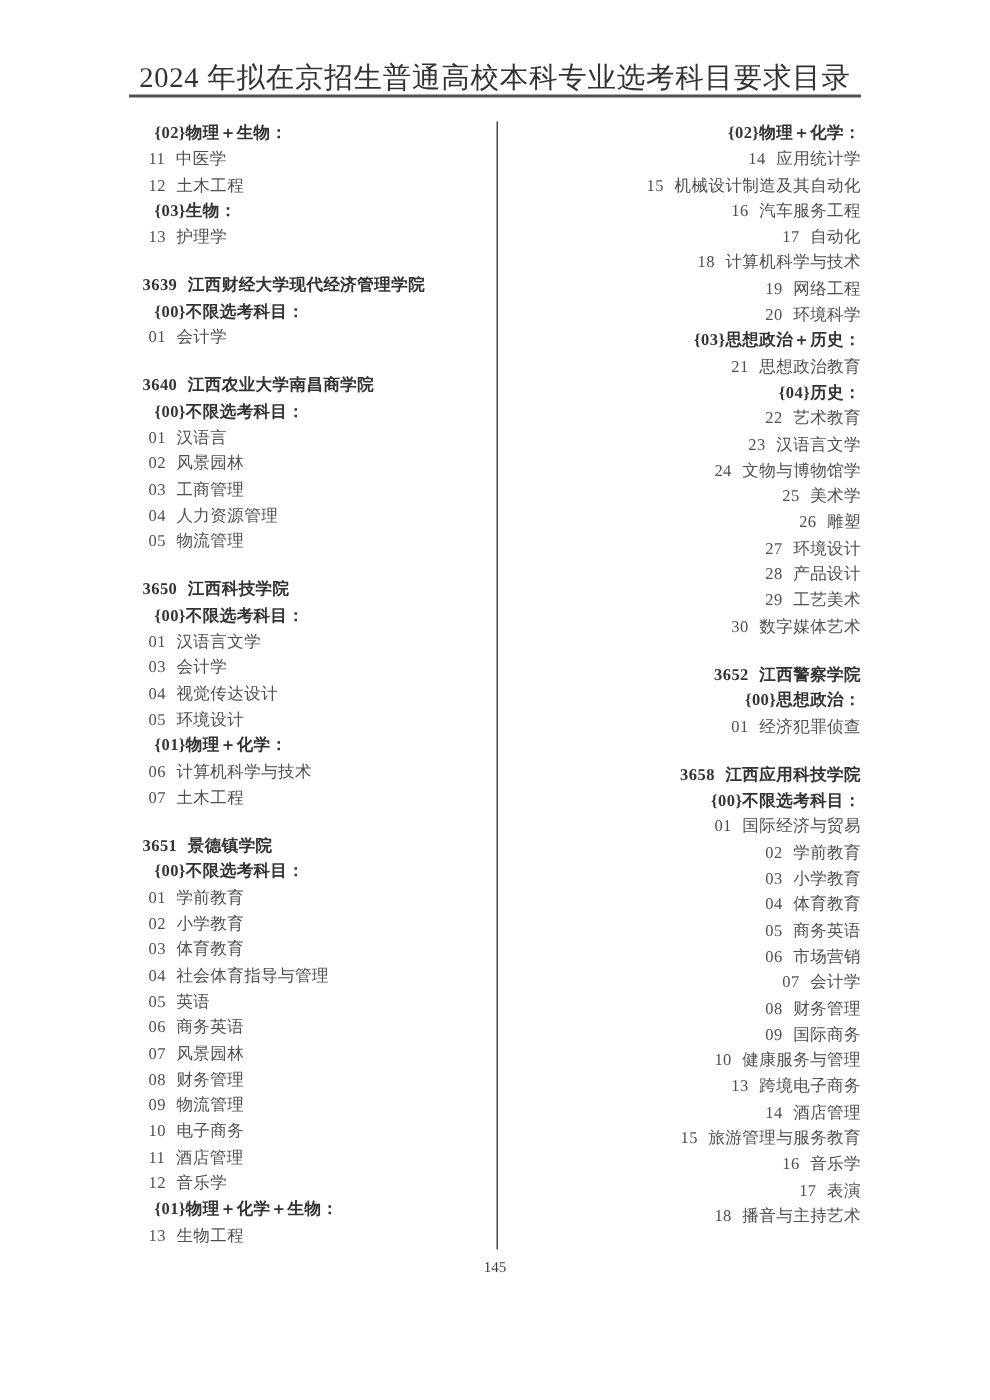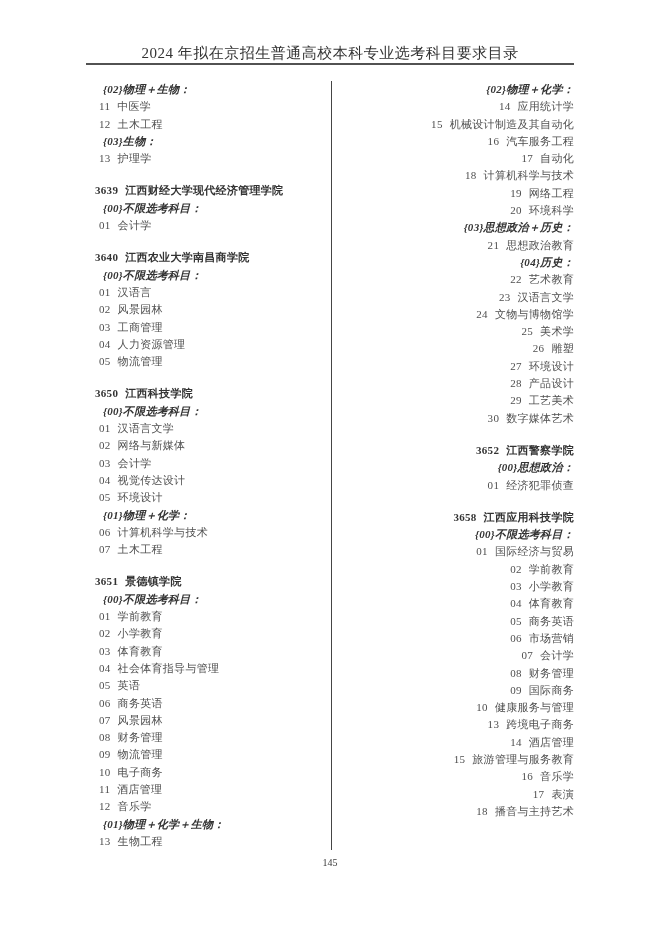--- a/index.html
+++ b/index.html
@@ -2,38 +2,38 @@
 <html><head>
 <meta charset="utf-8">
 <style>
   html,body{margin:0;padding:0;background:#ffffff;}
   .page{
     width:660px;height:933px;background:#ffffff;position:relative;
     box-sizing:border-box;padding-top:45px;overflow:hidden;
     font-family:"Liberation Serif","DejaVu Serif",serif;color:#3c3c3c;
   }
   .title{
-    text-align:center;font-size:15px;line-height:16px;color:#333333;
+    text-align:center;font-size:19px;line-height:16px;color:#333333;
     letter-spacing:0.5px;white-space:nowrap;
   }
   .rule{
     height:2px;background:#525252;width:488px;margin-top:2px;margin-left:86px;
   }
   .content{
     display:flex;margin-left:88px;margin-top:16px;width:487px;align-items:stretch;
   }
   .col{font-size:11px;line-height:17.3px;}
   .col-left{
     width:244px;box-sizing:border-box;border-right:1px solid #454545;padding-left:7px;
   }
   .col-right{width:226px;padding-left:16px;text-align:right;}
   .group + .group{margin-top:15px;}
   .line{white-space:nowrap;}
   .uni{font-weight:bold;color:#333333;letter-spacing:0.3px;}
-  .sec{font-weight:bold;color:#333333;margin-left:8px;letter-spacing:0.3px;font-style:italic;}
+  .sec{font-weight:bold;color:#333333;margin-left:8px;letter-spacing:0.3px;}
   .item{color:#4f4f4f;margin-left:4px;letter-spacing:0.3px;}
   .num{display:inline-block;margin-right:7px;}
   .footer{
     text-align:center;font-size:10px;line-height:12px;color:#3b3b3b;margin-top:7px;
   }
 </style>
 </head>
 <body>
 
 <div class="page">
@@ -87,23 +87,20 @@
         </div>
         <div class="group">
     <div class="line uni">
       <span class="num">3650</span><span class="uname">江西科技学院</span>
     </div>
   <div class="line sec">{00}不限选考科目：</div>
           <div class="line item">
     <span class="num">01</span><span class="mname">汉语言文学</span>
   </div>
           <div class="line item">
-    <span class="num">02</span><span class="mname">网络与新媒体</span>
-  </div>
-          <div class="line item">
     <span class="num">03</span><span class="mname">会计学</span>
   </div>
           <div class="line item">
     <span class="num">04</span><span class="mname">视觉传达设计</span>
   </div>
           <div class="line item">
     <span class="num">05</span><span class="mname">环境设计</span>
   </div>
           <div class="line sec">{01}物理＋化学：</div>
           <div class="line item">

